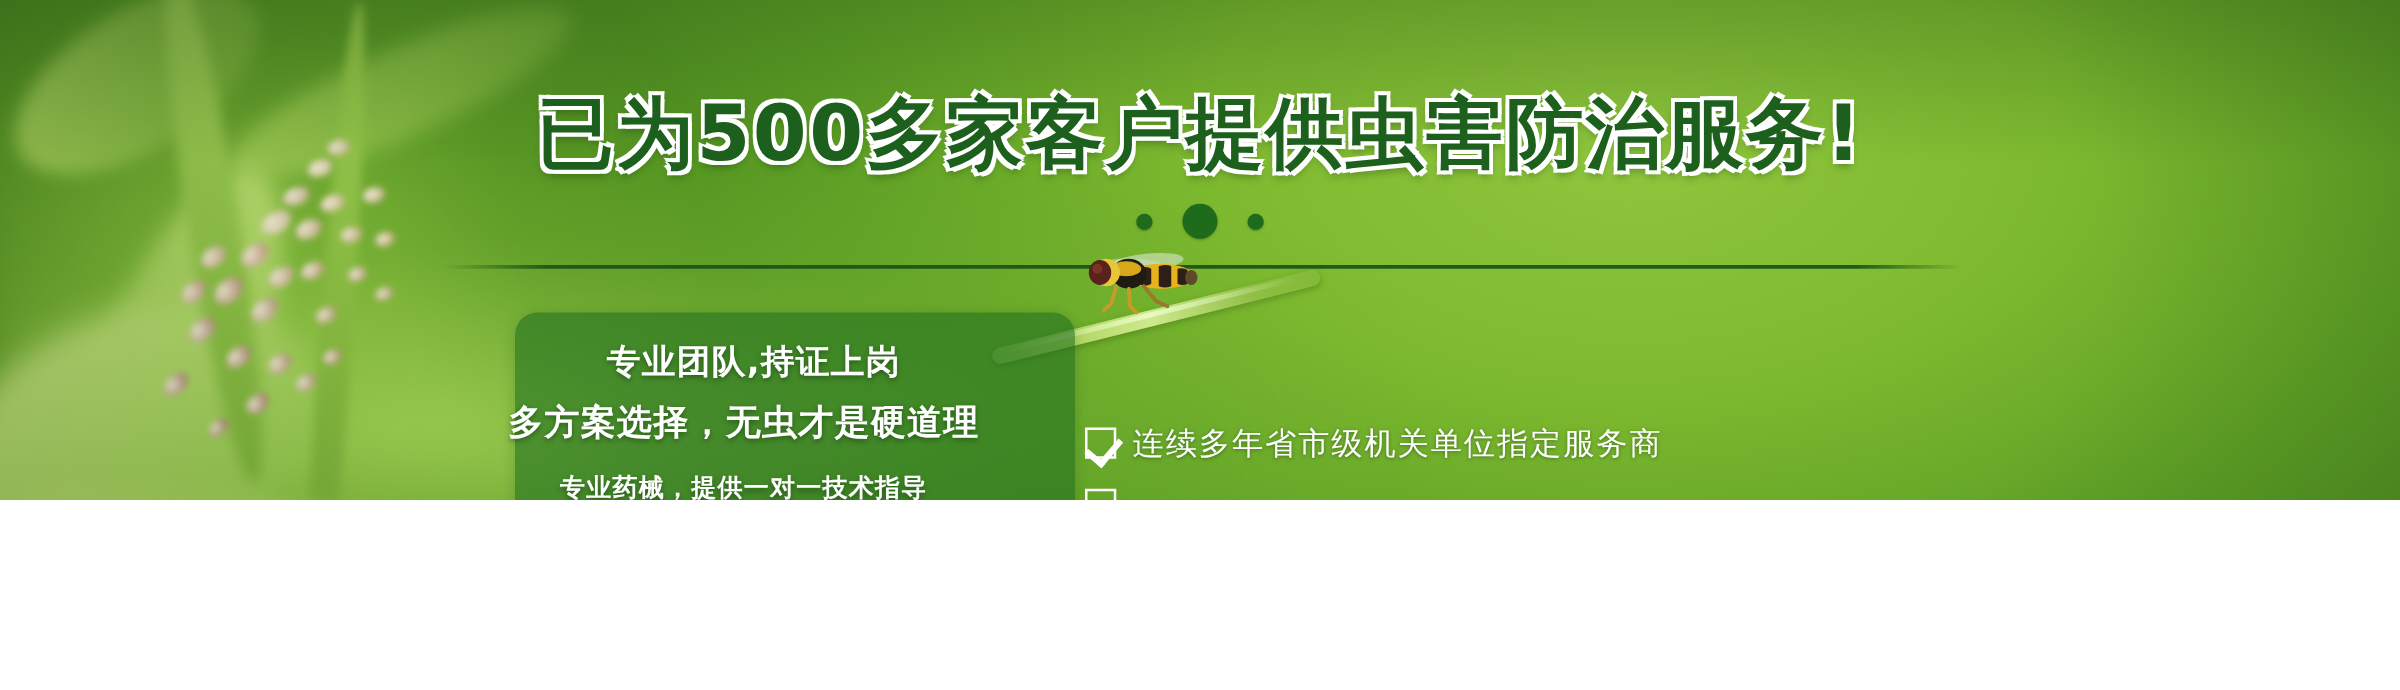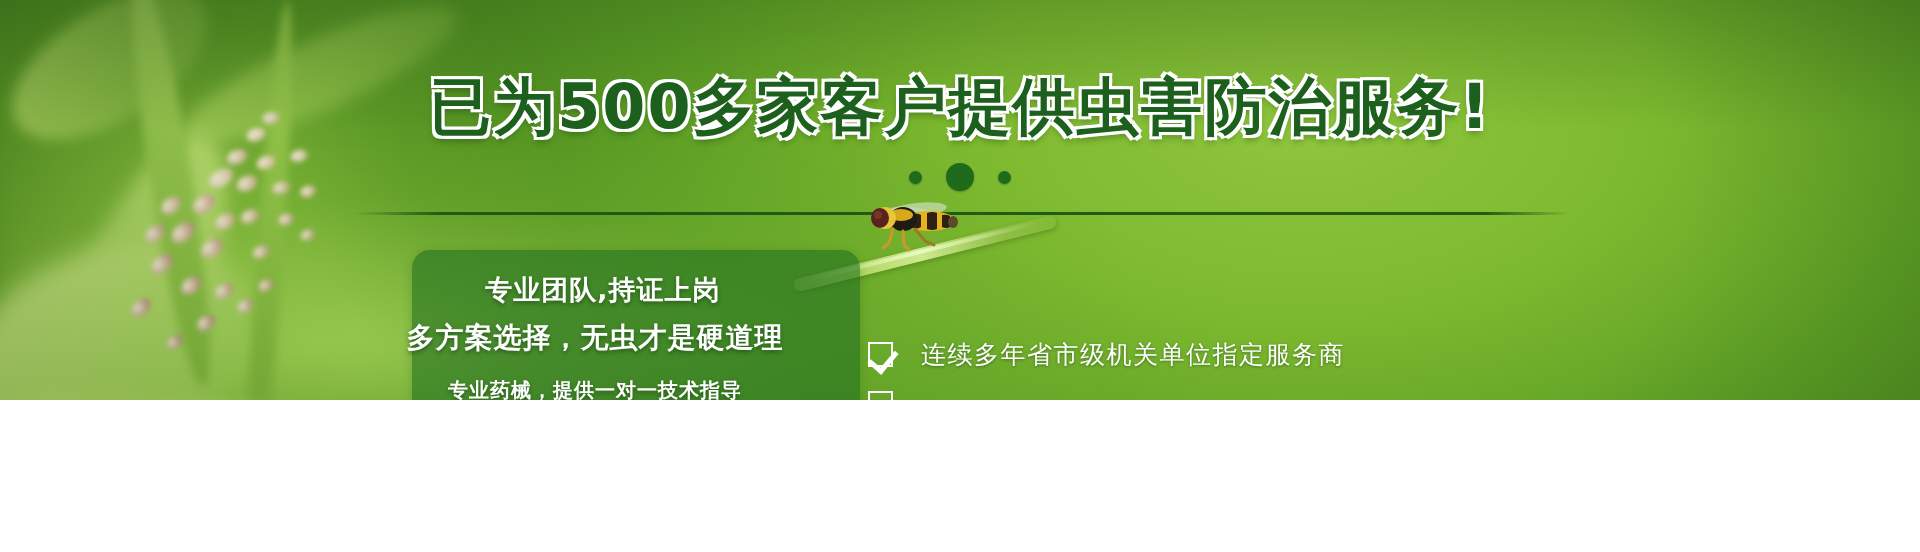--- a/index.html
+++ b/index.html
@@ -178,21 +178,21 @@
   
   .checklist {
     position: absolute;
     left: 868px;
     top: 330px;
   }
   .check-row {
     display: flex;
     align-items: center;
     height: 49px;
-    gap: 28px;
+    gap: 13px;
   }
   .check-box {
     width: 25px; height: 25px;
     border: 2px solid #ffffff;
     position: relative;
     flex: 0 0 auto;
     box-sizing: border-box;
   }
   .check-box::after {
     content: "";

